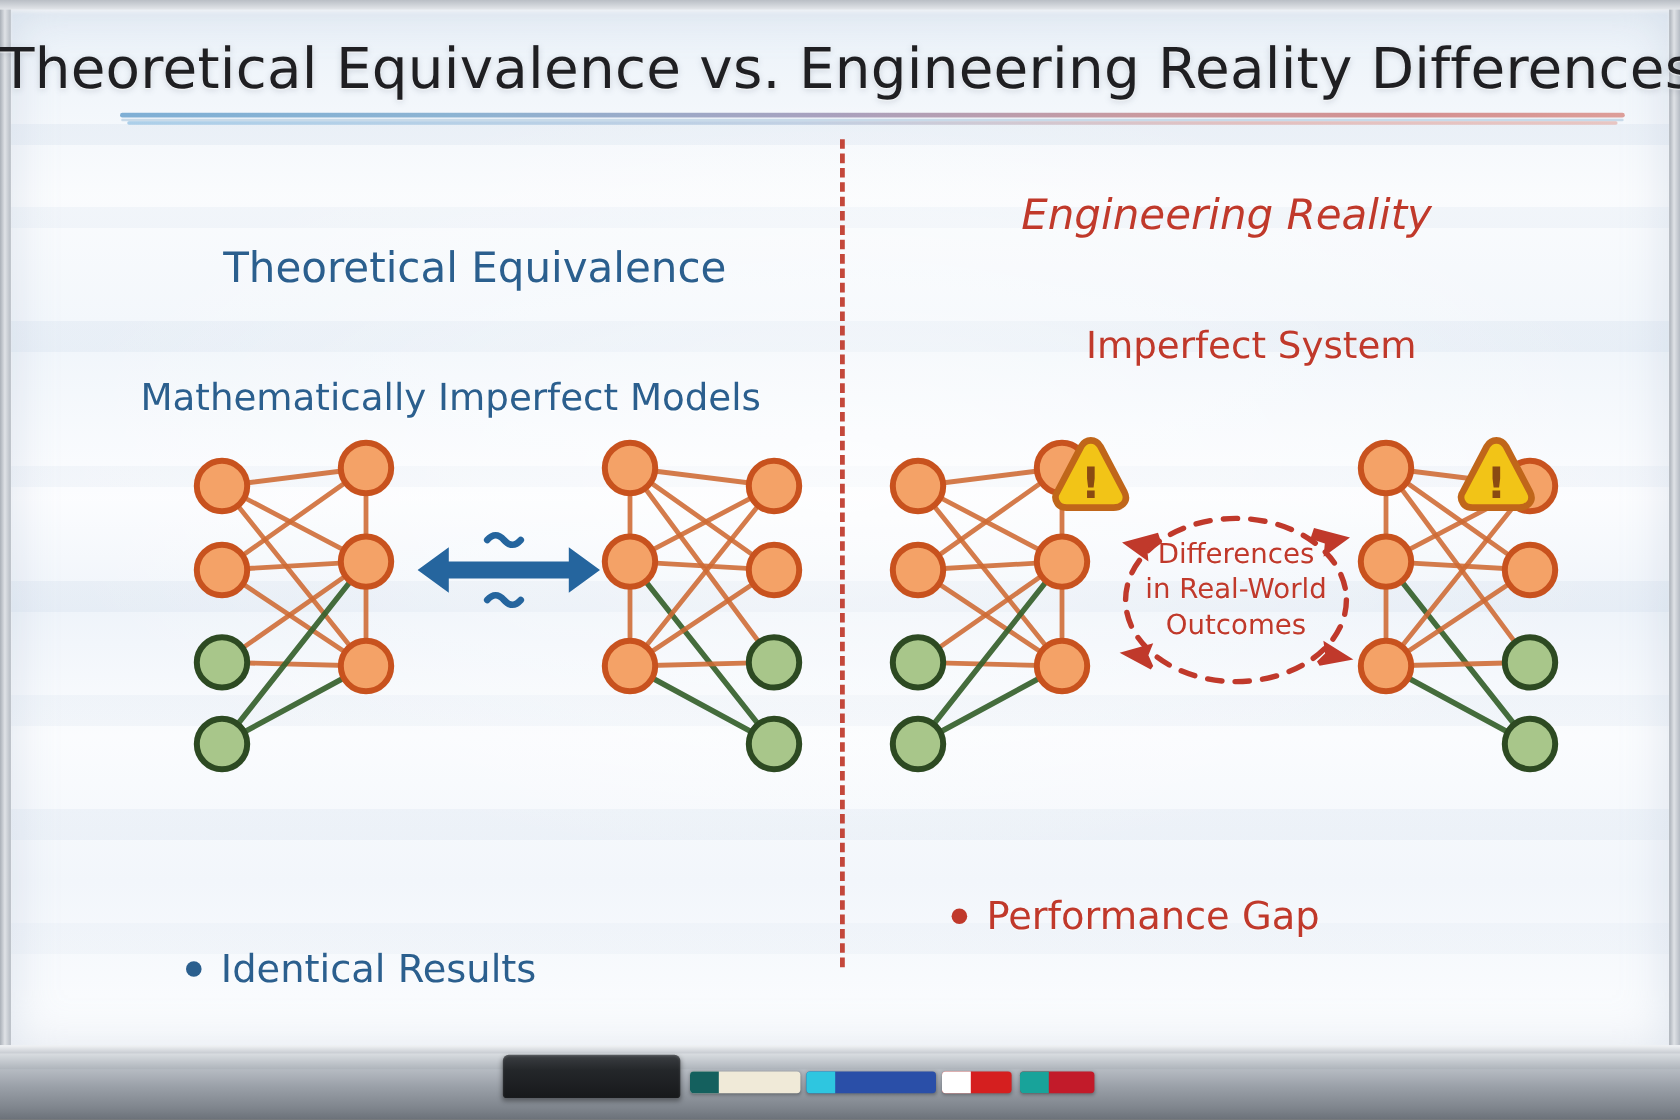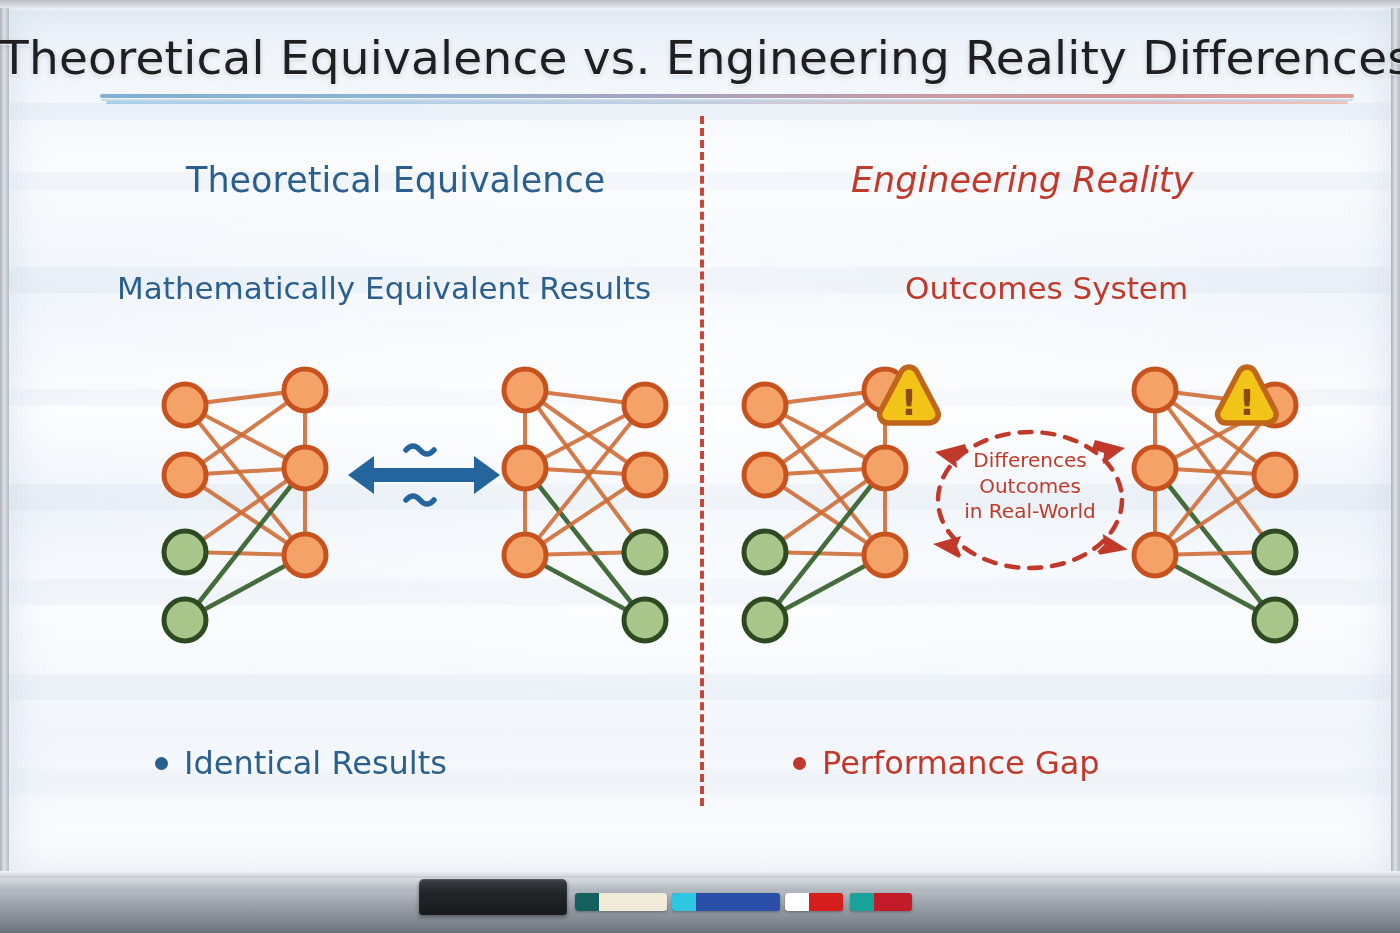--- a/index.html
+++ b/index.html
@@ -102,21 +102,21 @@
 
   
   .col-head{
     position:absolute;font-size:35px;white-space:nowrap;font-weight:400;
     text-shadow:0 1px 1px rgba(255,255,255,.7);
   }
   .col-sub{
     position:absolute;font-size:31px;white-space:nowrap;font-weight:400;
     text-shadow:0 1px 1px rgba(255,255,255,.7);
   }
-  .blue{color:#2b5f8e;}
+  .blue{color:#2b5f8e;margin-top:44px;}
   .red{color:#c0392b;}
 
   .lhead{left:186px;top:160px;}
   .lsub{left:117px;top:270px;}
   .rhead{left:851px;top:160px;font-style:italic;}
   .rsub{left:905px;top:270px;}
 
   
   .bullet{
     position:absolute;display:flex;align-items:center;gap:16px;
@@ -130,21 +130,21 @@
   
   .net{position:absolute;}
 
   
   .equiv{position:absolute;left:344px;top:430px;width:160px;height:90px;}
 
   
   .diffloop{position:absolute;left:925px;top:410px;width:210px;height:180px;}
   .diff-text{
     position:absolute;left:925px;top:448px;width:210px;
-    text-align:center;color:#c0392b;font-size:20px;line-height:1.28;
+    text-align:center;color:#c0392b;font-size:23px;line-height:1.28;
     text-shadow:0 1px 1px rgba(255,255,255,.75);
   }
 </style>
 </head>
 <body>
 
 <div id="stage">
 
   <div class="frame"></div>
   <div class="board"></div>
@@ -152,24 +152,24 @@
   <div class="frame-edge-r"></div>
   <div class="frame-edge-t"></div>
 
   <div class="title">Theoretical Equivalence vs. Engineering Reality Differences</div>
   <div class="title-rule"></div>
   <div class="title-rule2"></div>
 
   <div class="divider"></div>
 
   <div class="col-head blue lhead">Theoretical Equivalence</div>
-  <div class="col-sub blue lsub">Mathematically Equivalent Results</div>
+  <div class="col-sub blue lsub">Mathematically Imperfect Models</div>
 
   <div class="col-head red rhead">Engineering Reality</div>
-  <div class="col-sub red rsub">Outcomes System</div>
+  <div class="col-sub red rsub">Imperfect System</div>
 
   <div id="networks-host">
       <div class="net" style="left: 145px; top: 355px;"><svg width="230" height="310" viewBox="0 0 230 310">
           <line x1="40" y1="50" x2="160" y2="35" stroke="#cf6a33" stroke-width="4" stroke-linecap="round" opacity="0.88"></line>
           <line x1="40" y1="50" x2="160" y2="113" stroke="#cf6a33" stroke-width="4" stroke-linecap="round" opacity="0.88"></line>
           <line x1="40" y1="50" x2="160" y2="200" stroke="#cf6a33" stroke-width="4" stroke-linecap="round" opacity="0.88"></line>
           <line x1="40" y1="120" x2="160" y2="35" stroke="#cf6a33" stroke-width="4" stroke-linecap="round" opacity="0.88"></line>
           <line x1="40" y1="120" x2="160" y2="113" stroke="#cf6a33" stroke-width="4" stroke-linecap="round" opacity="0.88"></line>
           <line x1="40" y1="120" x2="160" y2="200" stroke="#cf6a33" stroke-width="4" stroke-linecap="round" opacity="0.88"></line>
           <line x1="40" y1="197" x2="160" y2="200" stroke="#cf6a33" stroke-width="4" stroke-linecap="round" opacity="0.88"></line>
@@ -277,22 +277,22 @@
       <g fill="#c0392b">
         <path d="M170 30 l30 8 l-22 16 l1 -11 l-12 -4 z"></path>
         <path d="M40 34 l-30 8 l22 16 l-1 -11 l12 -4 z"></path>
         <path d="M176 146 l26 -12 l-28 -9 l4 10 l-5 8 z" transform="rotate(14 180 140)"></path>
         <path d="M34 148 l-26 -14 l28 -8 l-4 10 l4 9 z"></path>
       </g>
     </svg>
   </div>
   <div class="diff-text">
     <div>Differences</div>
+    <div>in Real-World</div>
     <div>Outcomes</div>
-    <div>in Real-World</div>
   </div>
 
   <div class="bullet rbullet red">
     <span class="dot" style="background:#c0392b"></span>
     <span>Performance Gap</span>
   </div>
   <div class="bullet lbullet blue">
     <span class="dot" style="background:#2b5f8e"></span>
     <span>Identical Results</span>
   </div>

